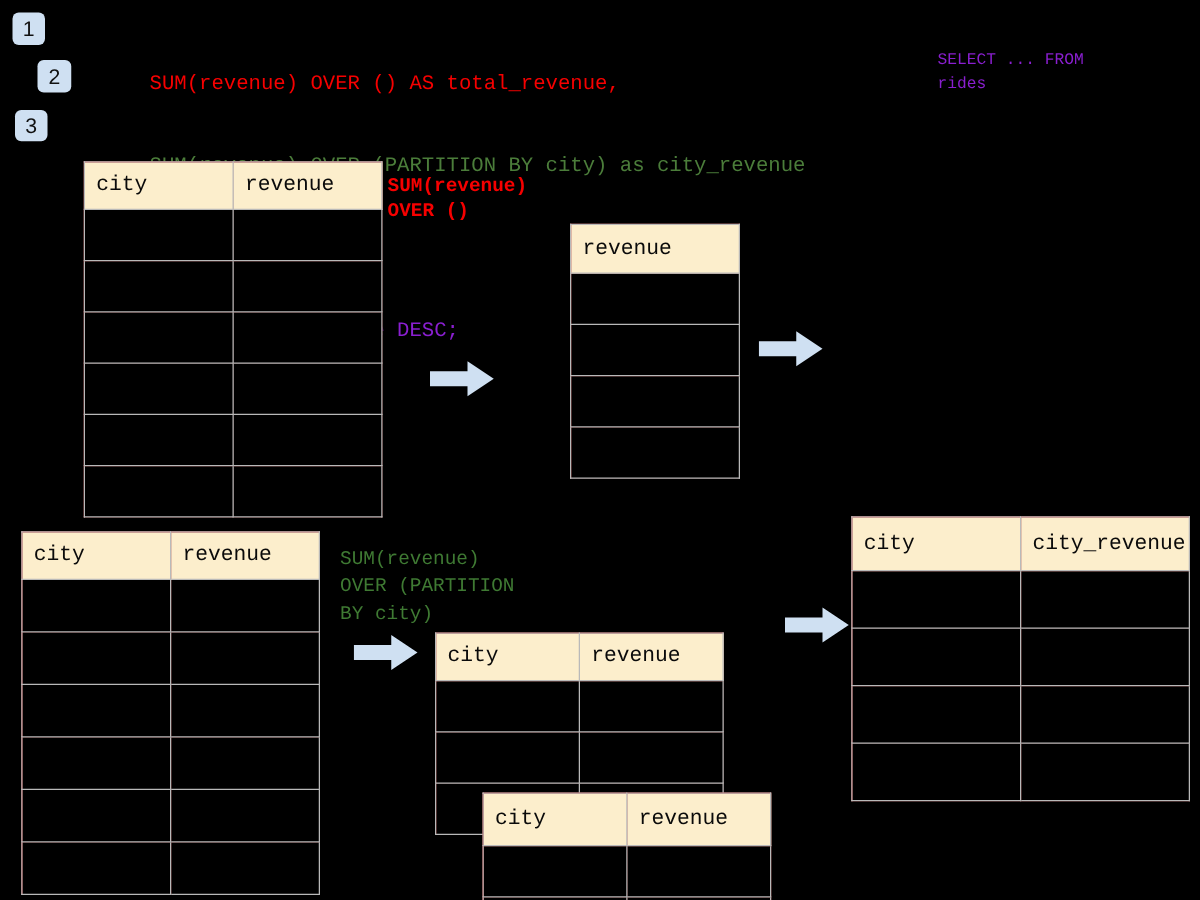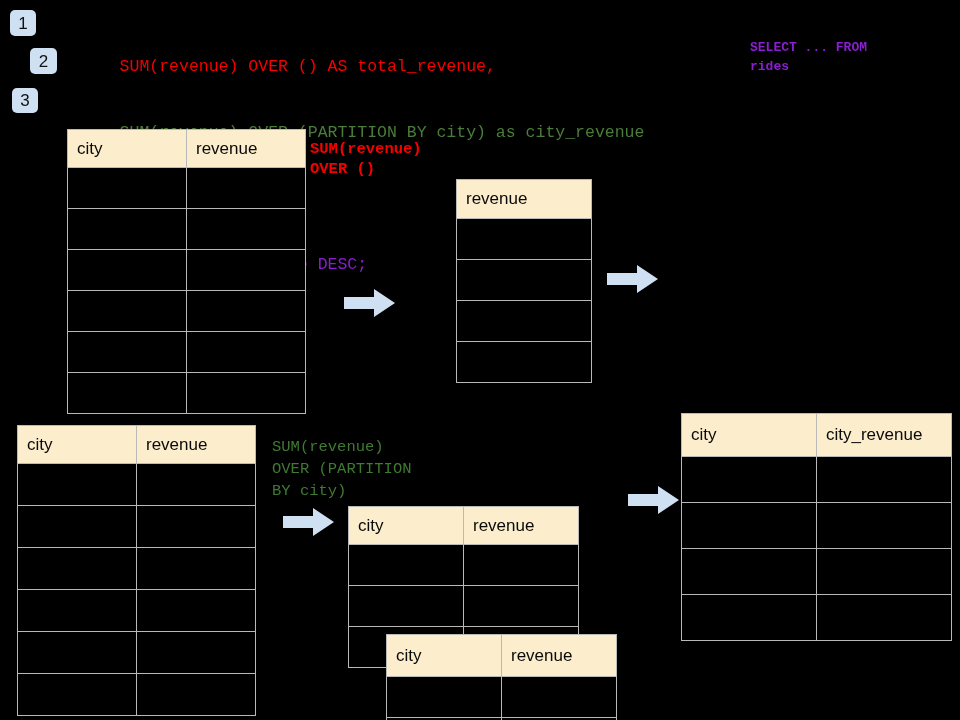--- a/index.html
+++ b/index.html
@@ -49,30 +49,30 @@
     position: absolute;
     font-family: "Liberation Mono", monospace;
     white-space: pre;
   }
   .annot.red   { color: #f60000; font-size: 15.5px; line-height: 20px; font-weight: bold; }
   .annot.green { color: #3f7a33; font-size: 15.5px; line-height: 22px; }
   .annot.small-purple {
     color: #8a1fd0;
     font-size: 13px;
     line-height: 19px;
-    font-weight: bold;
+    font-weight: normal;
   }
 
   
   .tbl {
     position: absolute;
     border-collapse: collapse;
     table-layout: fixed;
     background: #b91c1c;
-    font-family: Liberation Sans, sans-serif;
+    font-family: Liberation Mono, monospace;
   }
   .tbl th, .tbl td {
     border: 1px solid #b9b9b9;
     padding: 0;
     margin: 0;
   }
   .tbl th {
     background: #fceecc;
     color: #0a0a0a;
     font-weight: normal;

